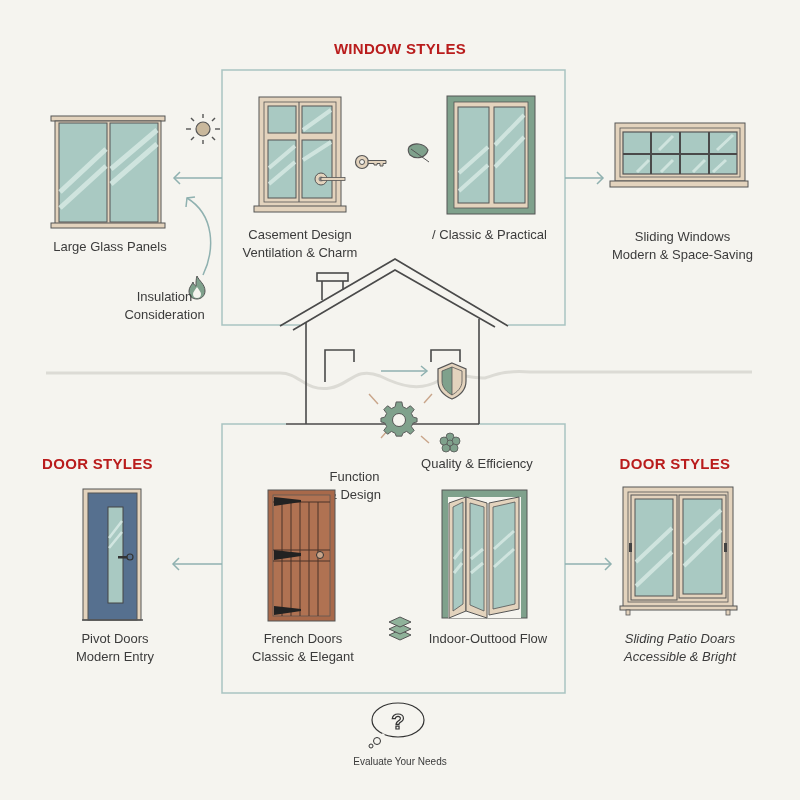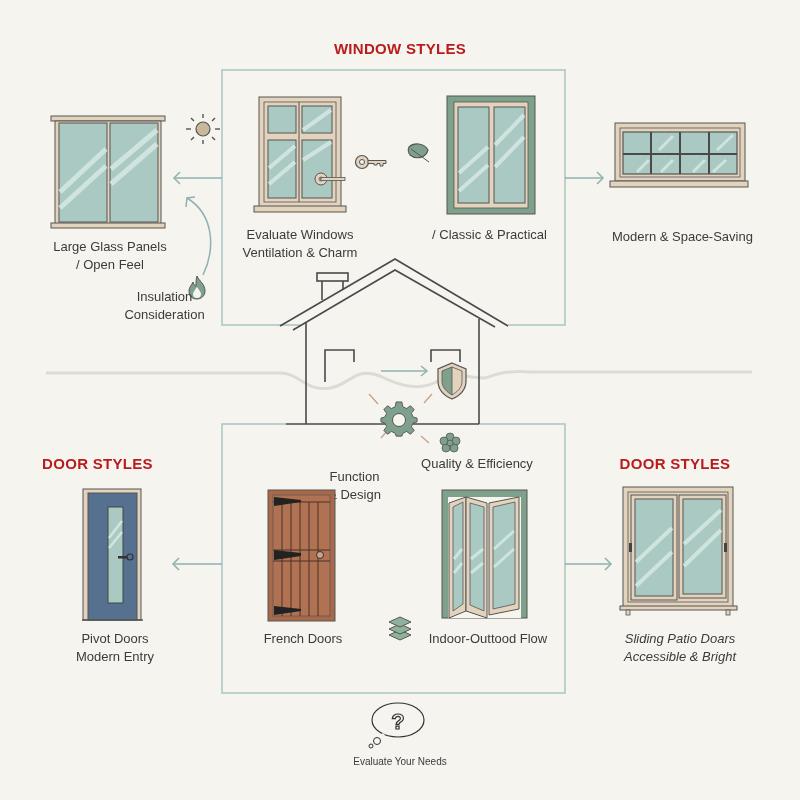--- a/index.html
+++ b/index.html
@@ -91,21 +91,20 @@
 <svg class="icon" style="left:50px; top:114px;" width="118" height="116" viewBox="0 0 118 116">
   <rect x="1" y="2" width="114" height="5" fill="#e3d3bd" stroke="#555" stroke-width="1"></rect>
   <rect x="5" y="7" width="106" height="104" fill="#e3d3bd" stroke="#555" stroke-width="1"></rect>
   <rect x="9" y="9" width="48" height="99" fill="#a9c9c2" stroke="#555" stroke-width="1"></rect>
   <rect x="60" y="9" width="48" height="99" fill="#a9c9c2" stroke="#555" stroke-width="1"></rect>
   <path d="M10 78 L56 35 M10 94 L56 52 M61 55 L107 16 M61 70 L107 30" stroke="#d9ebe6" stroke-width="5" opacity="0.8"></path>
   <rect x="1" y="109" width="114" height="5" fill="#e3d3bd" stroke="#555" stroke-width="1"></rect>
 </svg>
 <div class="abs caption" style="left:35px; top:238px; width:150px;">
   <span>Large Glass Panels</span>
-  <span>/ Open Feel</span>
 </div>
 
 <svg class="icon" style="left:183px; top:112px;" width="40" height="36" viewBox="0 0 40 36">
   <circle cx="20" cy="17" r="7" fill="#c9b89c" stroke="#555" stroke-width="1.2"></circle>
   <g stroke="#555" stroke-width="1.4">
     <line x1="20" y1="2" x2="20" y2="6"></line>
       <line x1="20" y1="28" x2="20" y2="32"></line>
     <line x1="3" y1="17" x2="8" y2="17"></line>
       <line x1="32" y1="17" x2="37" y2="17"></line>
     <line x1="8" y1="6" x2="11" y2="9"></line>
@@ -138,21 +137,21 @@
   <rect x="69" y="81.5" width="24" height="3" fill="#e3d3bd" stroke="#555" stroke-width="0.8"></rect>
   <rect x="2" y="110" width="92" height="6" fill="#e3d3bd" stroke="#555" stroke-width="1"></rect>
 </svg>
 
 <svg class="icon" style="left:354px; top:152px;" width="34" height="20" viewBox="0 0 34 20">
   <circle cx="8" cy="10" r="6.5" fill="#e3d3bd" stroke="#555" stroke-width="1.2"></circle>
   <circle cx="8" cy="10" r="2.5" fill="#f5f4ef" stroke="#555" stroke-width="1"></circle>
   <path d="M14 8.5 L32 8.5 L32 11.5 L29 11.5 L29 14 L26 14 L26 11.5 L23 11.5 L23 13 L20 13 L20 11.5 L14 11.5 Z" fill="#e3d3bd" stroke="#555" stroke-width="1"></path>
 </svg>
 <div class="abs caption" style="left:225px; top:226px; width:150px;">
-  <span>Evaluate Windows</span>
+  <span>Casement Design</span>
   <span>Ventilation &amp; Charm</span>
 </div>
 
 <svg class="icon" style="left:406px; top:140px;" width="26" height="26" viewBox="0 0 26 26">
   <path d="M3 7 C8 2 18 3 22 10 C20 18 10 20 4 15 C2 12 2 9 3 7 Z" fill="#7fa18c" stroke="#555" stroke-width="1.1"></path>
   <path d="M5 9 L23 22" stroke="#555" stroke-width="1"></path>
 </svg>
 
 <svg class="icon" style="left:446px; top:95px;" width="90" height="120" viewBox="0 0 90 120">
   <rect x="1" y="1" width="88" height="118" fill="#7fa18c" stroke="#555" stroke-width="1"></rect>
@@ -172,20 +171,21 @@
   <g stroke="#4a4a4a" stroke-width="2">
     <line x1="42" y1="10" x2="42" y2="52"></line>
       <line x1="71" y1="10" x2="71" y2="52"></line>
       <line x1="100" y1="10" x2="100" y2="52"></line>
     <line x1="14" y1="32" x2="128" y2="32"></line>
   </g>
   <path d="M50 28 L64 14 M108 28 L124 13 M28 50 L40 38 M84 50 L96 38 M104 50 L117 38 M52 50 L64 38" stroke="#d9ebe6" stroke-width="3" opacity="0.8"></path>
   <rect x="1" y="59" width="138" height="6" fill="#e3d3bd" stroke="#555" stroke-width="1"></rect>
 </svg>
 <div class="abs caption" style="left:600px; top:228px; width:165px;">
+  <span>Sliding Windows</span>
   <span>Modern &amp; Space-Saving</span>
 </div>
 
 <svg class="icon" style="left:436px; top:361px;" width="32" height="40" viewBox="0 0 32 40">
   <path d="M16 2 L30 8 L30 20 C30 29 23 35 16 38 C9 35 2 29 2 20 L2 8 Z" fill="#e3d3bd" stroke="#555" stroke-width="1.2"></path>
   <path d="M16 6 L6 10 L6 20 C6 27 11 31 16 34 Z" fill="#7fa18c" stroke="#555" stroke-width="0.8"></path>
   <path d="M16 6 L26 10 L26 20 C26 27 21 31 16 34" fill="none" stroke="#555" stroke-width="0.8"></path>
 </svg>
 
 <svg class="icon" style="left:380px; top:401px;" width="38" height="38" viewBox="0 0 38 38">
@@ -251,20 +251,21 @@
   </g>
   <g fill="#222">
     <path d="M7 8 L34 11 L34 13 L7 17 Z"></path>
     <path d="M7 61 L34 64 L34 67 L7 71 Z"></path>
     <path d="M7 117 L34 120 L34 122 L7 126 Z"></path>
   </g>
   <circle cx="53" cy="66" r="3.5" fill="#c9a58a" stroke="#333" stroke-width="1"></circle>
 </svg>
 <div class="abs caption" style="left:228px; top:630px; width:150px;">
   <span>French Doors</span>
+  <span>Classic &amp; Elegant</span>
 </div>
 
 <svg class="icon" style="left:441px; top:489px;" width="87" height="130" viewBox="0 0 87 130">
   <rect x="1" y="1" width="85" height="128" fill="#7fa18c" stroke="#555" stroke-width="1"></rect>
   <rect x="7" y="8" width="73" height="121" fill="#f5f4ef"></rect>
 
   <path d="M8 14 L25 8 L25 122 L8 129 Z" fill="#e3d3bd" stroke="#555" stroke-width="1"></path>
   <path d="M12 18 L22 13 L22 115 L12 122 Z" fill="#a9c9c2" stroke="#555" stroke-width="0.8"></path>
 
   <path d="M25 8 L46 14 L46 129 L25 122 Z" fill="#e3d3bd" stroke="#555" stroke-width="1"></path>

